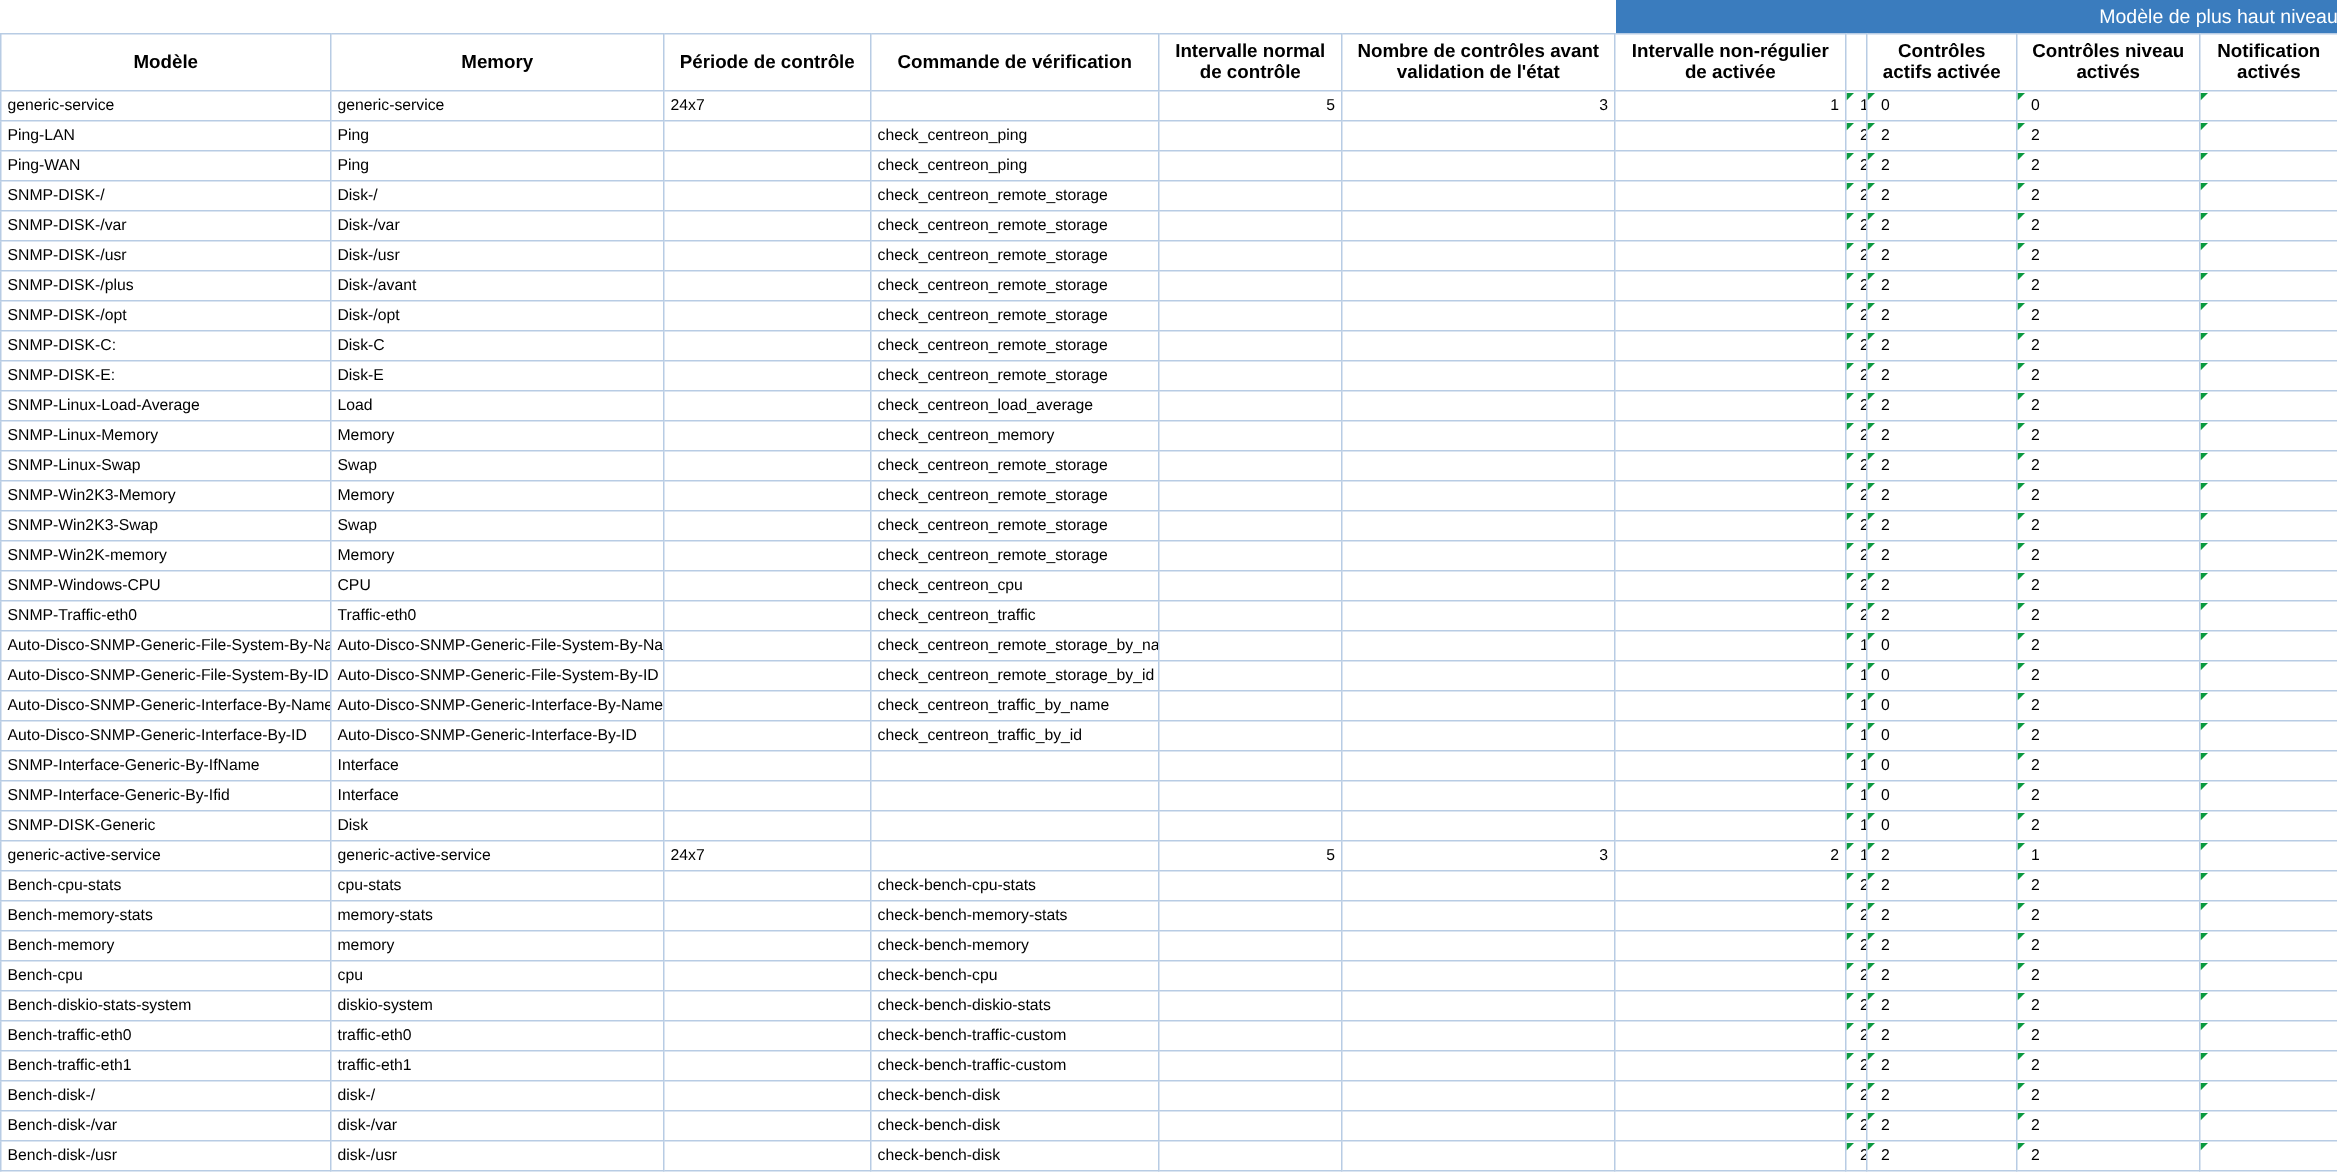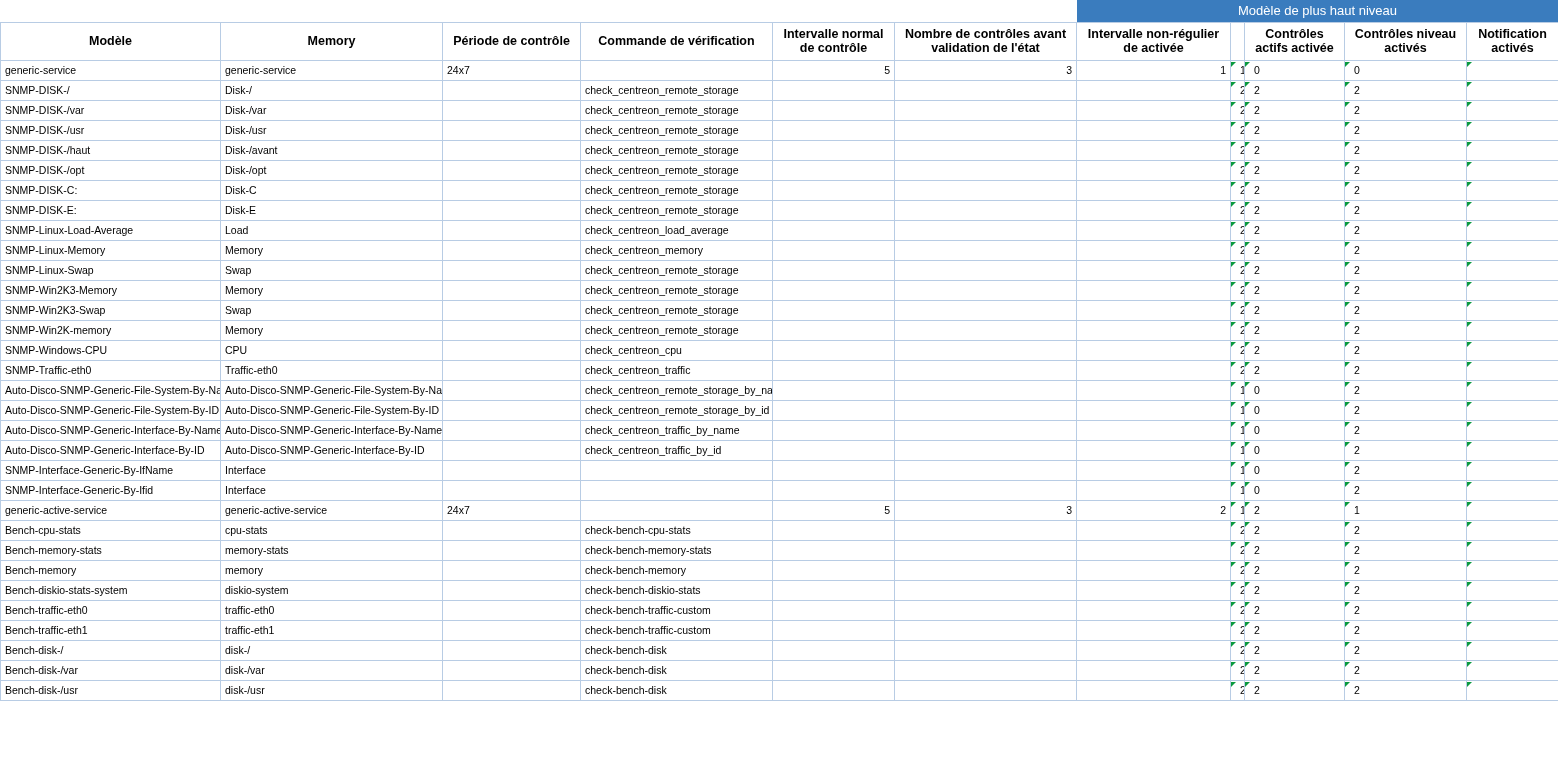--- a/index.html
+++ b/index.html
@@ -35,21 +35,21 @@
   }
   td.banner-blank {
     background: #ffffff;
     border: none;
   }
   td.banner {
     background: #3a7cbe;
     color: #ffffff;
     font-size: 13px;
     font-weight: normal;
-    text-align: center;
+    text-align: right;
     height: 22px;
     border: 1px solid #2e6ba8;
   }
 
   
   tr.header-row th {
     background: #ffffff;
     color: #000000;
     font-weight: bold;
     font-size: 12.5px;
@@ -136,20 +136,46 @@
           <td class="c-left"></td>
           <td class="c-right">5</td>
           <td class="c-right">3</td>
           <td class="c-right">1</td>
           <td class="flagcell"><span class="flag"></span><span class="flagval">1</span></td>
           <td class="flagcell"><span class="flag"></span><span class="flagval">0</span></td>
           <td class="flagcell"><span class="flag"></span><span class="flagval">0</span></td>
           <td class="flagcell"><span class="flag"></span><span class="flagval"></span></td>
         </tr>
         <tr class="data-row">
+          <td class="c-left">Ping-LAN</td>
+          <td class="c-left">Ping</td>
+          <td class="c-left"></td>
+          <td class="c-left">check_centreon_ping</td>
+          <td class="c-right"></td>
+          <td class="c-right"></td>
+          <td class="c-right"></td>
+          <td class="flagcell"><span class="flag"></span><span class="flagval">2</span></td>
+          <td class="flagcell"><span class="flag"></span><span class="flagval">2</span></td>
+          <td class="flagcell"><span class="flag"></span><span class="flagval">2</span></td>
+          <td class="flagcell"><span class="flag"></span><span class="flagval"></span></td>
+        </tr>
+        <tr class="data-row">
+          <td class="c-left">Ping-WAN</td>
+          <td class="c-left">Ping</td>
+          <td class="c-left"></td>
+          <td class="c-left">check_centreon_ping</td>
+          <td class="c-right"></td>
+          <td class="c-right"></td>
+          <td class="c-right"></td>
+          <td class="flagcell"><span class="flag"></span><span class="flagval">2</span></td>
+          <td class="flagcell"><span class="flag"></span><span class="flagval">2</span></td>
+          <td class="flagcell"><span class="flag"></span><span class="flagval">2</span></td>
+          <td class="flagcell"><span class="flag"></span><span class="flagval"></span></td>
+        </tr>
+        <tr class="data-row">
           <td class="c-left">SNMP-DISK-/</td>
           <td class="c-left">Disk-/</td>
           <td class="c-left"></td>
           <td class="c-left">check_centreon_remote_storage</td>
           <td class="c-right"></td>
           <td class="c-right"></td>
           <td class="c-right"></td>
           <td class="flagcell"><span class="flag"></span><span class="flagval">2</span></td>
           <td class="flagcell"><span class="flag"></span><span class="flagval">2</span></td>
           <td class="flagcell"><span class="flag"></span><span class="flagval">2</span></td>
@@ -175,21 +201,21 @@
           <td class="c-left">check_centreon_remote_storage</td>
           <td class="c-right"></td>
           <td class="c-right"></td>
           <td class="c-right"></td>
           <td class="flagcell"><span class="flag"></span><span class="flagval">2</span></td>
           <td class="flagcell"><span class="flag"></span><span class="flagval">2</span></td>
           <td class="flagcell"><span class="flag"></span><span class="flagval">2</span></td>
           <td class="flagcell"><span class="flag"></span><span class="flagval"></span></td>
         </tr>
         <tr class="data-row">
-          <td class="c-left">SNMP-DISK-/haut</td>
+          <td class="c-left">SNMP-DISK-/plus</td>
           <td class="c-left">Disk-/avant</td>
           <td class="c-left"></td>
           <td class="c-left">check_centreon_remote_storage</td>
           <td class="c-right"></td>
           <td class="c-right"></td>
           <td class="c-right"></td>
           <td class="flagcell"><span class="flag"></span><span class="flagval">2</span></td>
           <td class="flagcell"><span class="flag"></span><span class="flagval">2</span></td>
           <td class="flagcell"><span class="flag"></span><span class="flagval">2</span></td>
           <td class="flagcell"><span class="flag"></span><span class="flagval"></span></td>
@@ -398,20 +424,33 @@
           <td class="c-right"></td>
           <td class="c-right"></td>
           <td class="flagcell"><span class="flag"></span><span class="flagval">1</span></td>
           <td class="flagcell"><span class="flag"></span><span class="flagval">0</span></td>
           <td class="flagcell"><span class="flag"></span><span class="flagval">2</span></td>
           <td class="flagcell"><span class="flag"></span><span class="flagval"></span></td>
         </tr>
         <tr class="data-row">
           <td class="c-left">SNMP-Interface-Generic-By-Ifid</td>
           <td class="c-left">Interface</td>
+          <td class="c-left"></td>
+          <td class="c-left"></td>
+          <td class="c-right"></td>
+          <td class="c-right"></td>
+          <td class="c-right"></td>
+          <td class="flagcell"><span class="flag"></span><span class="flagval">1</span></td>
+          <td class="flagcell"><span class="flag"></span><span class="flagval">0</span></td>
+          <td class="flagcell"><span class="flag"></span><span class="flagval">2</span></td>
+          <td class="flagcell"><span class="flag"></span><span class="flagval"></span></td>
+        </tr>
+        <tr class="data-row">
+          <td class="c-left">SNMP-DISK-Generic</td>
+          <td class="c-left">Disk</td>
           <td class="c-left"></td>
           <td class="c-left"></td>
           <td class="c-right"></td>
           <td class="c-right"></td>
           <td class="c-right"></td>
           <td class="flagcell"><span class="flag"></span><span class="flagval">1</span></td>
           <td class="flagcell"><span class="flag"></span><span class="flagval">0</span></td>
           <td class="flagcell"><span class="flag"></span><span class="flagval">2</span></td>
           <td class="flagcell"><span class="flag"></span><span class="flagval"></span></td>
         </tr>
@@ -461,20 +500,33 @@
           <td class="c-left">check-bench-memory</td>
           <td class="c-right"></td>
           <td class="c-right"></td>
           <td class="c-right"></td>
           <td class="flagcell"><span class="flag"></span><span class="flagval">2</span></td>
           <td class="flagcell"><span class="flag"></span><span class="flagval">2</span></td>
           <td class="flagcell"><span class="flag"></span><span class="flagval">2</span></td>
           <td class="flagcell"><span class="flag"></span><span class="flagval"></span></td>
         </tr>
         <tr class="data-row">
+          <td class="c-left">Bench-cpu</td>
+          <td class="c-left">cpu</td>
+          <td class="c-left"></td>
+          <td class="c-left">check-bench-cpu</td>
+          <td class="c-right"></td>
+          <td class="c-right"></td>
+          <td class="c-right"></td>
+          <td class="flagcell"><span class="flag"></span><span class="flagval">2</span></td>
+          <td class="flagcell"><span class="flag"></span><span class="flagval">2</span></td>
+          <td class="flagcell"><span class="flag"></span><span class="flagval">2</span></td>
+          <td class="flagcell"><span class="flag"></span><span class="flagval"></span></td>
+        </tr>
+        <tr class="data-row">
           <td class="c-left">Bench-diskio-stats-system</td>
           <td class="c-left">diskio-system</td>
           <td class="c-left"></td>
           <td class="c-left">check-bench-diskio-stats</td>
           <td class="c-right"></td>
           <td class="c-right"></td>
           <td class="c-right"></td>
           <td class="flagcell"><span class="flag"></span><span class="flagval">2</span></td>
           <td class="flagcell"><span class="flag"></span><span class="flagval">2</span></td>
           <td class="flagcell"><span class="flag"></span><span class="flagval">2</span></td>

